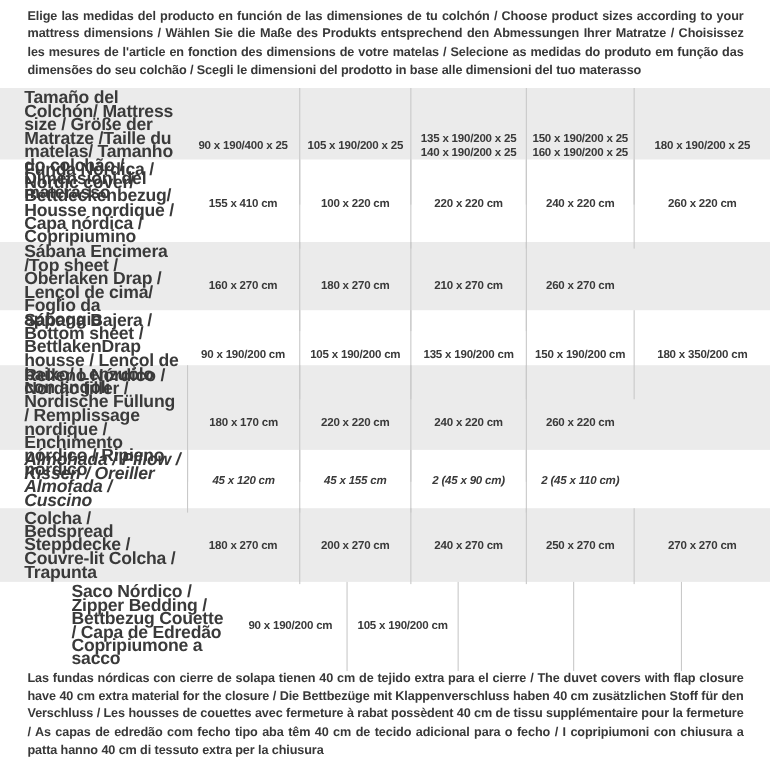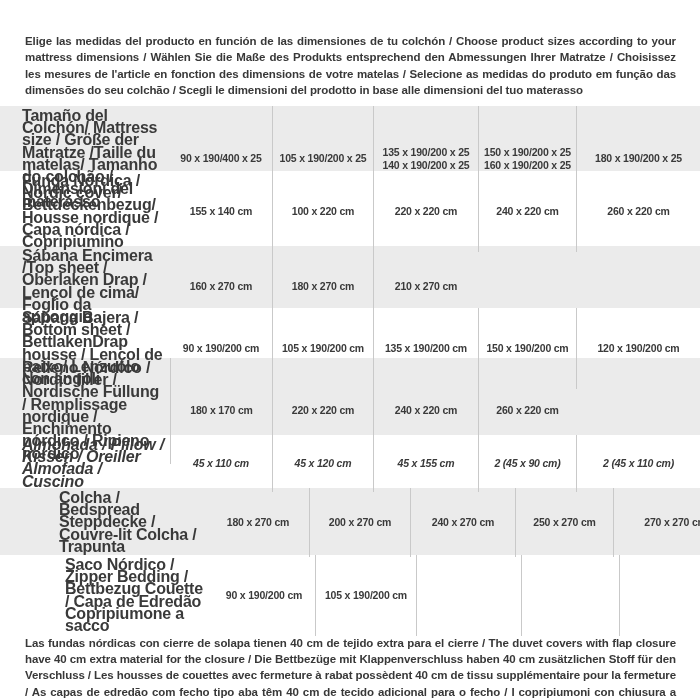--- a/index.html
+++ b/index.html
@@ -11,21 +11,21 @@
     overflow: hidden;
   }
   .intro, .note {
     font-weight: bold;
     font-size: 11.5px;
     line-height: 16.4px;
     text-align: justify;
     letter-spacing: -0.1px;
     color: #383838;
   }
-  .intro { margin: 33px 24px 0 25px; }
+  .intro { margin: 7px 24px 0 25px; }
   .note  { margin: 8px 24px 0 25px; }
   .size-table { margin-top: 7px; width: 700px; }
   .trow {
     display: grid;
     grid-template-columns: 170px 102px 101px 105px 98px 124px;
     width: 700px;
   }
   .trow.shaded { background: #ebebeb; }
   .cell {
     display: flex;
@@ -44,21 +44,21 @@
     justify-content: flex-start;
     text-align: left;
     padding: 4px 6px 4px 22px;
     font-size: 16px;
     line-height: 12.3px;
     white-space: normal;
   }
   
   .r1 { height: 65px; } .r2 { height: 75px; } .r3 { height: 62px; }
   .r4 { height: 50px; } .r5 { height: 77px; } .r6 { height: 53px; font-style: italic; }
-  .r7 { height: 67px; padding-left: 37px; } .r8 { height: 72px; margin-left: 43px; }
+  .r7 { height: 67px; } .r8 { height: 72px; margin-left: 43px; }
 </style>
 </head>
 <body>
 
 <div class="intro">Elige las medidas del producto en función de las dimensiones de tu colchón / Choose product sizes according to your mattress dimensions / Wählen Sie die Maße des Produkts entsprechend den Abmessungen Ihrer Matratze / Choisissez les mesures de l'article en fonction des dimensions de votre matelas / Selecione as medidas do produto em função das dimensões do seu colchão / Scegli le dimensioni del prodotto in base alle dimensioni del tuo materasso</div>
 
 <div class="size-table">
 
   <div class="trow shaded r1">
     <div class="cell label-cell">Tamaño del Colchón/ Mattress size / Größe der Matratze /Taille du matelas/ Tamanho do colchão / Dimensioni del materasso</div>
@@ -66,54 +66,54 @@
     <div class="cell vline">105 x 190/200 x 25</div>
     <div class="cell vline">135 x 190/200 x 25
 140 x 190/200 x 25</div>
     <div class="cell vline">150 x 190/200 x 25
 160 x 190/200 x 25</div>
     <div class="cell vline">180 x 190/200 x 25</div>
   </div>
 
   <div class="trow r2">
     <div class="cell label-cell">Funda Nórdica /  Nordic cover/ Bettdeckenbezug/ Housse nordique / Capa nórdica / Copripiumino</div>
-    <div class="cell">155 x 140 cm</div>
+    <div class="cell">155 x 410 cm</div>
     <div class="cell vline">100 x 220 cm</div>
     <div class="cell vline">220 x 220 cm</div>
     <div class="cell vline">240 x 220 cm</div>
     <div class="cell vline">260 x 220 cm</div>
   </div>
 
   <div class="trow shaded r3">
     <div class="cell label-cell">Sábana Encimera /Top sheet / Oberlaken Drap / Lençol de cima/ Foglio da appoggio</div>
     <div class="cell">160 x 270 cm</div>
     <div class="cell vline">180 x 270 cm</div>
     <div class="cell vline">210 x 270 cm</div>
+    <div class="cell vline">260 x 270 cm</div>
   </div>
 
   <div class="trow r4">
     <div class="cell label-cell">Sábana Bajera / Bottom sheet / BettlakenDrap housse / Lençol de baixo/ Lenzuolo con angoli</div>
     <div class="cell">90 x 190/200 cm</div>
     <div class="cell vline">105 x 190/200 cm</div>
     <div class="cell vline">135 x 190/200 cm</div>
     <div class="cell vline">150 x 190/200 cm</div>
-    <div class="cell vline">120 x 190/200 cm</div>
+    <div class="cell vline">180 x 350/200 cm</div>
   </div>
 
   <div class="trow shaded r5">
     <div class="cell label-cell">Relleno Nórdico / Nordic filler / Nordische Füllung / Remplissage nordique / Enchimento nórdico / Ripieno nordico</div>
     <div class="cell vline">180 x 170 cm</div>
     <div class="cell vline">220 x 220 cm</div>
     <div class="cell vline">240 x 220 cm</div>
     <div class="cell vline">260 x 220 cm</div>
   </div>
 
   <div class="trow r6">
     <div class="cell label-cell">Almohada  / Pillow / Kissen / Oreiller Almofada / Cuscino</div>
-    <div class="cell">45 x 110 cm</div>
     <div class="cell vline">45 x 120 cm</div>
     <div class="cell vline">45 x 155 cm</div>
     <div class="cell vline">2 (45 x 90 cm)</div>
     <div class="cell vline">2 (45 x 110 cm)</div>
   </div>
 
   <div class="trow shaded r7">
     <div class="cell label-cell">Colcha / Bedspread Steppdecke / Couvre-lit Colcha / Trapunta</div>
     <div class="cell">180 x 270 cm</div>
     <div class="cell vline">200 x 270 cm</div>

